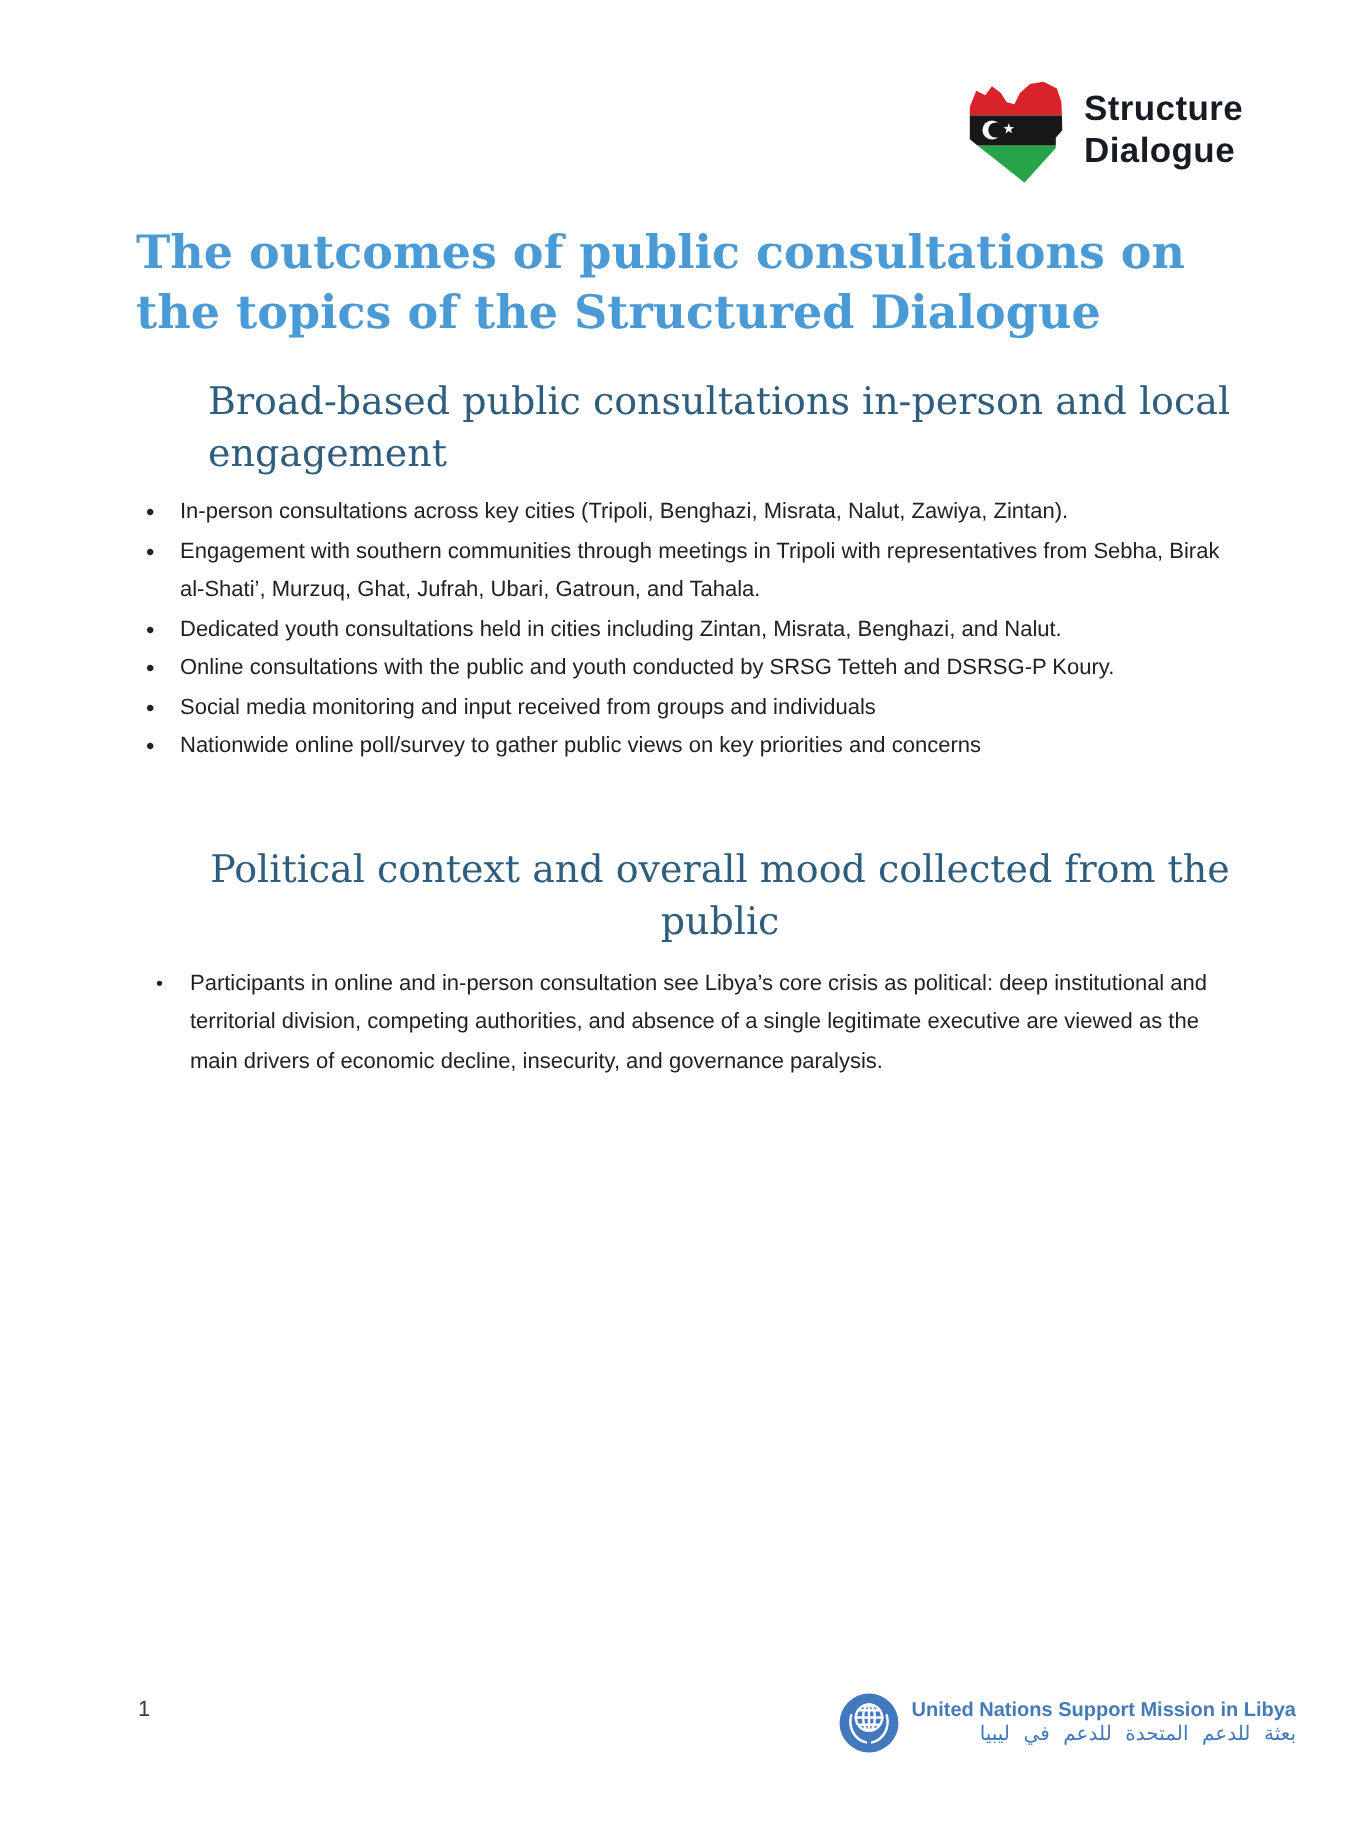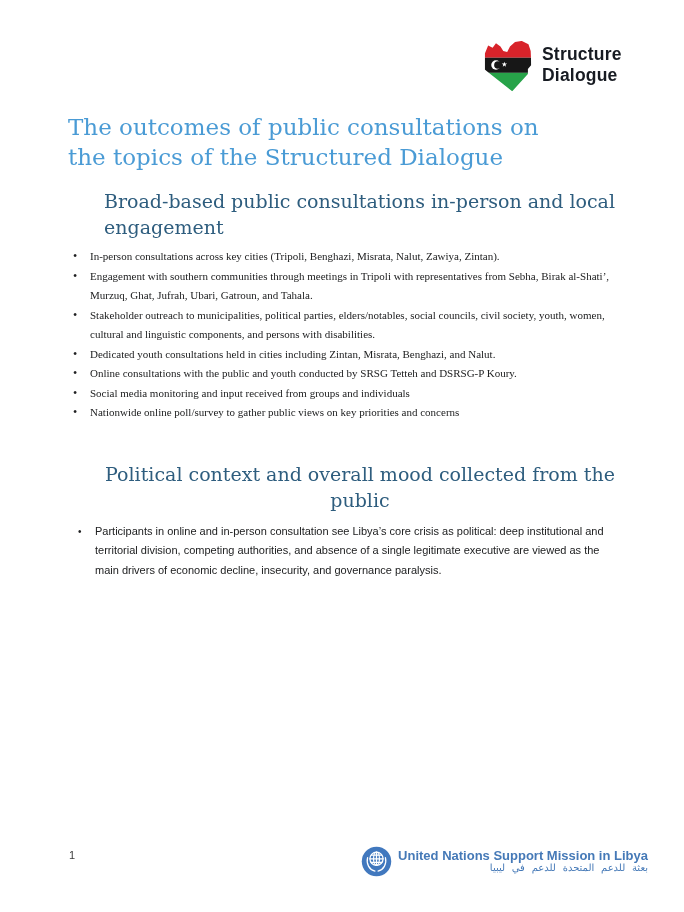--- a/index.html
+++ b/index.html
@@ -14,46 +14,46 @@
   .brand { position:absolute; top:37px; left:477px; display:flex; align-items:center; gap:8px; }
   .brand-map { width:57px; height:56px; display:block; }
   .flag-red   { fill:var(--flag-red,#d8232a); }
   .flag-black { fill:var(--flag-black,#171717); }
   .flag-green { fill:var(--flag-green,#27a349); }
   .brand-text { font-weight:bold; font-size:17.5px; line-height:21px; color:#171b22; letter-spacing:.2px; }
 
   
   .content { position:absolute; left:68px; top:112px; width:548px; }
   h1.title {
-    font-family:"DejaVu Serif", serif; font-weight:normal;
+    font-family:"DejaVu Serif", serif; font-weight:bold;
     font-size:23px; line-height:30px; color:var(--title-blue,#4a9bd5);
   }
   h2.section-heading {
     font-family:"DejaVu Serif", serif; font-weight:normal;
     font-size:19px; line-height:26px; color:var(--heading-blue,#2e5d7e);
     margin-top:16px;
     margin-left:36px;
   }
   section.sec2 h2.section-heading { margin-top:38px;text-align:center; }
   ul.bullets { list-style:none; margin-top:7px; color:var(--body-text,#202122); }
   ul.bullets li { position:relative; font-size:11px; line-height:19.5px; }
-  ul.compact li { padding-left:22px;font-family:Liberation Serif, serif; }
+  ul.compact li { padding-left:22px; }
   ul.compact li::before { content:"\2022"; position:absolute; left:5px; font-size:12px; }
   ul.spaced { margin-top:9px; }
   ul.spaced li { padding-left:27px; margin-bottom:12px; }
   ul.spaced li::before { content:"\2022"; position:absolute; left:10px; font-size:10px; }
 
   
   .page-number { position:absolute; left:69px; top:849px; font-size:11px; color:#3c3c3c; }
   .un-block { position:absolute; right:36px; top:846px; display:flex; align-items:center; gap:6px; }
   .un-emblem { width:31px; height:31px; display:block; }
   .un-bg { fill:var(--un-emblem-blue,#4178be); }
   .un-lines { stroke:#ffffff; stroke-width:1.6; fill:none; stroke-linecap:round; }
   .un-text { display:flex; flex-direction:column; }
-  .un-en { font-size:13px; font-weight:bold; color:var(--un-blue,#4579b7); line-height:11px; white-space:nowrap; }
+  .un-en { font-size:10px; font-weight:bold; color:var(--un-blue,#4579b7); line-height:11px; white-space:nowrap; }
   .un-ar { font-size:10px; color:var(--un-blue,#4579b7); line-height:13px; direction:rtl; word-spacing:4px; white-space:nowrap; }
 </style>
 </head>
 <body>
 
 <div class="page">
 
   <header class="brand">
     <svg class="brand-map" viewBox="0 0 100 100" aria-hidden="true">
       <defs>
@@ -83,21 +83,20 @@
     <div>The outcomes of public consultations on</div>
         <div>the topics of the Structured Dialogue</div>
       </h1>
 
     <section class="sec1">
       <h2 class="section-heading">Broad-based public consultations in-person and local engagement</h2>
       <ul class="bullets compact">
 
       <li>In-person consultations across key cities (Tripoli, Benghazi, Misrata, Nalut, Zawiya, Zintan).</li>
           <li>Engagement with southern communities through meetings in Tripoli with representatives from Sebha, Birak al-Shati’, Murzuq, Ghat, Jufrah, Ubari, Gatroun, and Tahala.</li>
-          <li>Stakeholder outreach to municipalities, political parties, elders/notables, social councils, civil society, youth, women, cultural and linguistic components, and persons with disabilities.</li>
           <li>Dedicated youth consultations held in cities including Zintan, Misrata, Benghazi, and Nalut.</li>
           <li>Online consultations with the public and youth conducted by SRSG Tetteh and DSRSG-P Koury.</li>
           <li>Social media monitoring and input received from groups and individuals</li>
           <li>Nationwide online poll/survey to gather public views on key priorities and concerns</li>
         </ul>
     </section>
 
     <section class="sec2">
       <h2 class="section-heading">Political context and overall mood collected from the public</h2>
       <ul class="bullets spaced">

